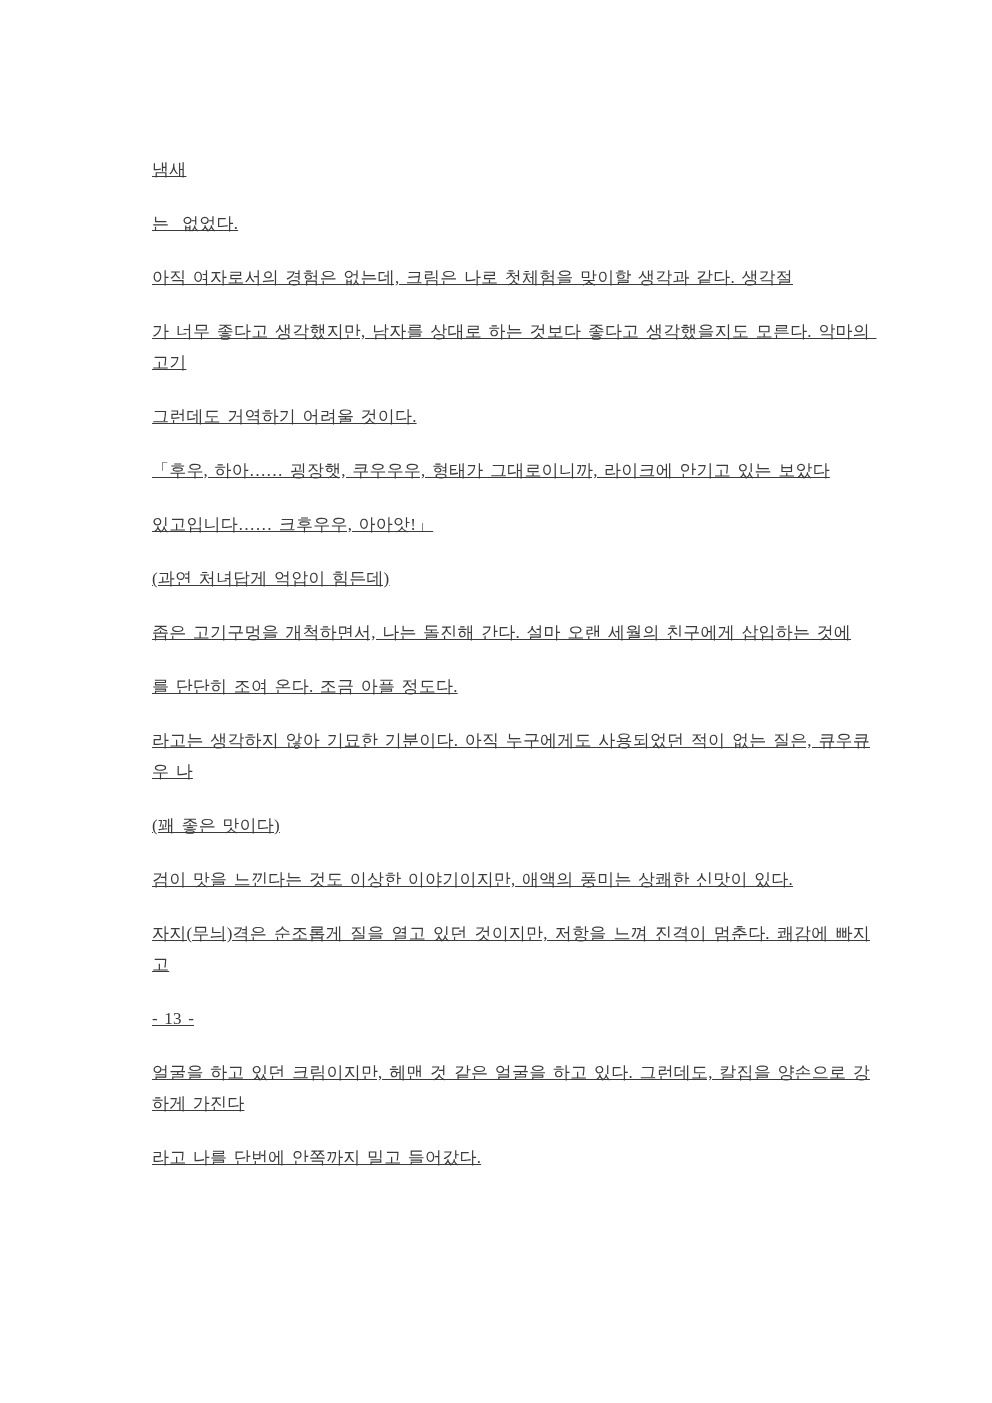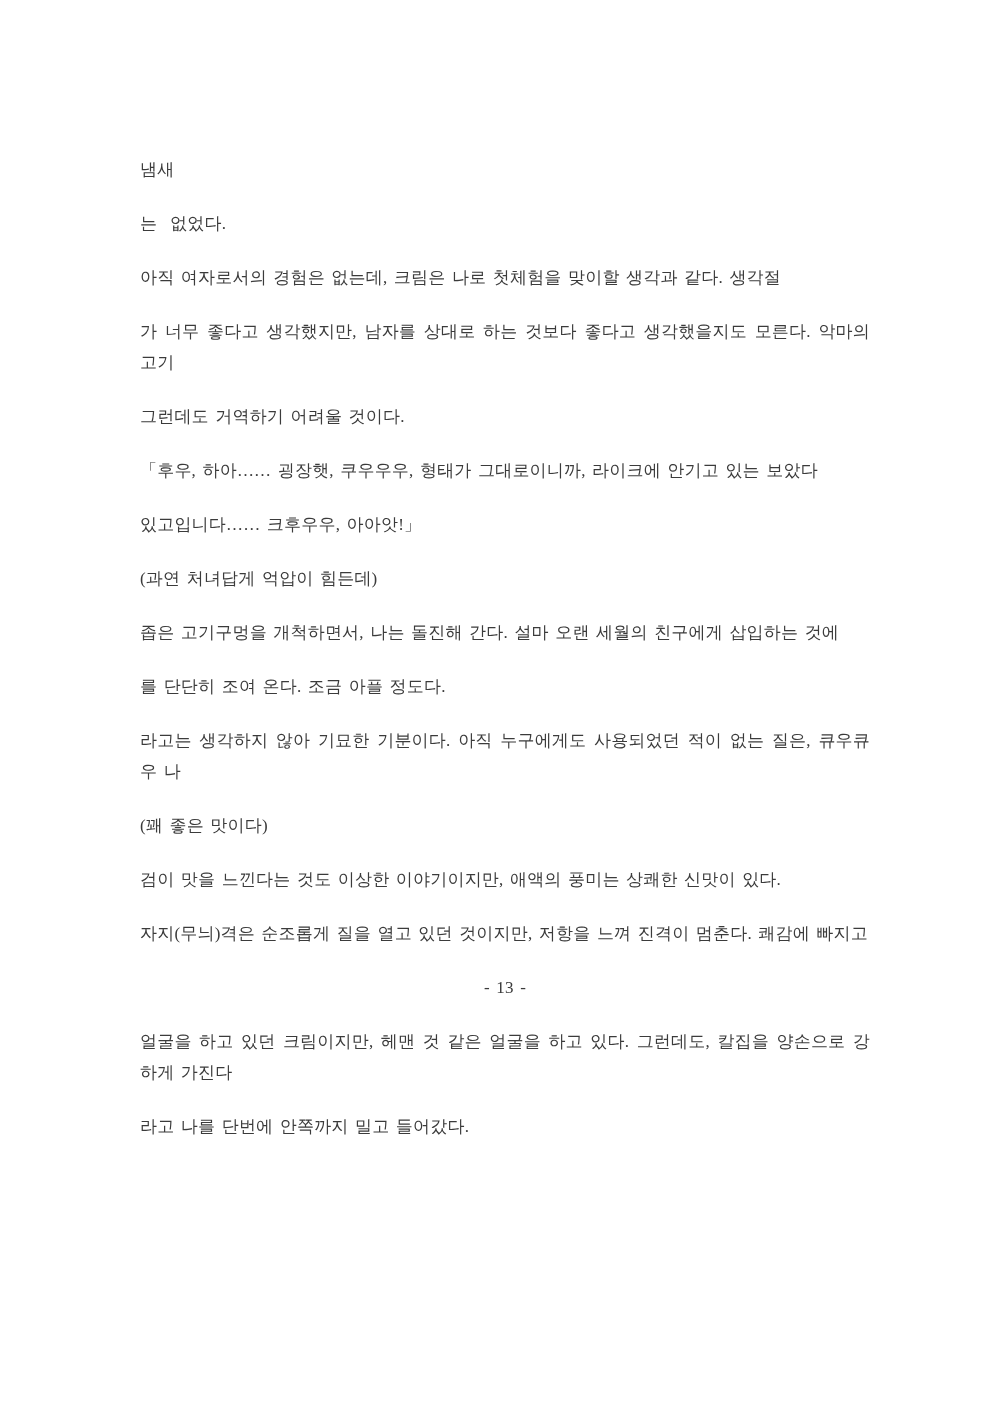--- a/index.html
+++ b/index.html
@@ -21,33 +21,34 @@
     height: 1403px;
     background: #ffffff;
   }
   .text-column {
     position: absolute;
     top: 154px;
     left: 140px;
     width: 730px;
   }
   .para {
-    margin: 0 0 23px 0;
+    margin: 0 0 23px 12px;
     font-family: "Liberation Serif", "DejaVu Serif", serif;
     font-size: 17px;
     line-height: 31px;
     color: #3b3b3b;
     text-align: justify;
     word-break: break-all;
     white-space: pre-wrap;
     word-spacing: 2px;
     letter-spacing: 0.2px;
+    text-decoration: underline;
   }
   .page-number {
-    text-align: center;
+    text-align: left;
     word-break: normal;
   }
 </style>
 </head>
 <body>
 
 <div class="page">
   <div class="text-column">
     <p class="para">냄새</p>
     <p class="para">는  없었다.</p>

